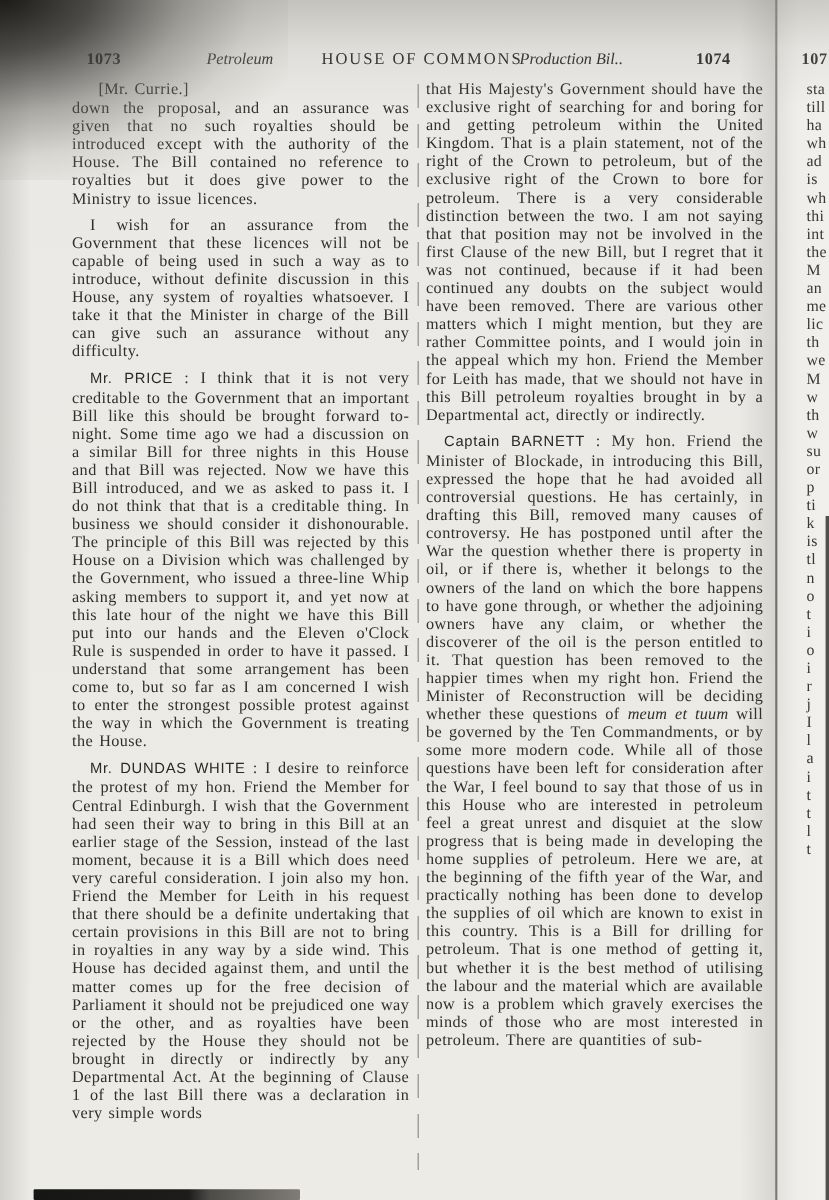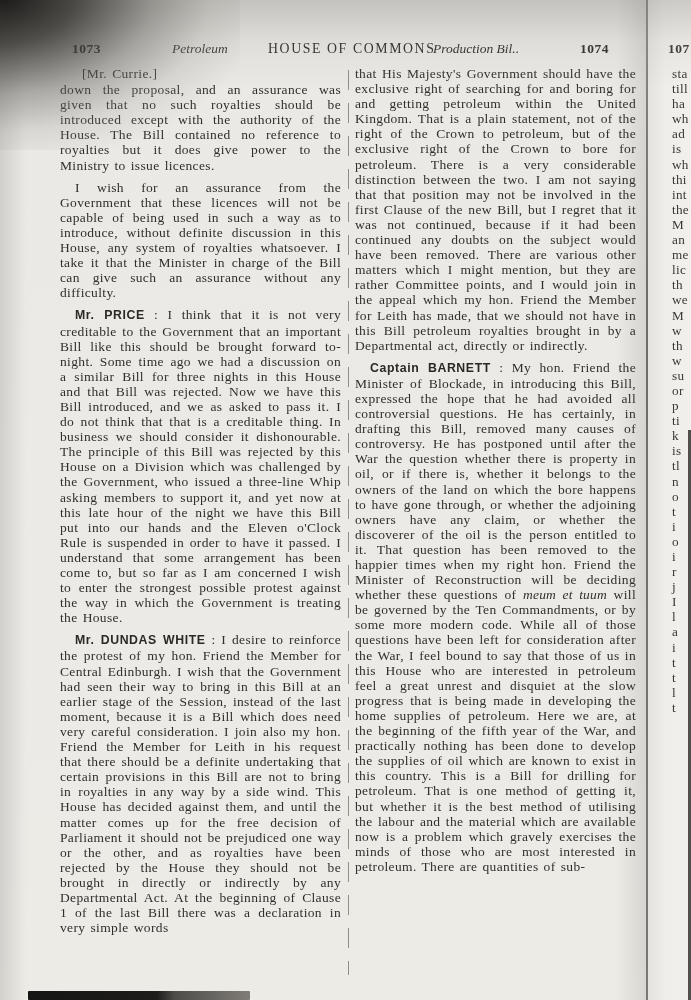--- a/index.html
+++ b/index.html
@@ -74,21 +74,21 @@
   .divider{
     width:1px;height:905px;margin-top:4px;
     background:repeating-linear-gradient(180deg,#8f8d88 0px,#8f8d88 20px,transparent 20px,transparent 33px);
   }
   .continuation-note{margin:0 0 1px 22px;text-align:left;}
   .para{margin:0 0 7px 0;}
   .para.indent{text-indent:15px;}
   .para:last-child{margin-bottom:0;}
   .speaker{
     font-family:"Liberation Sans", sans-serif;
-    font-weight:700;font-size:12.3px;letter-spacing:.6px;color:#2a2926;
+    font-weight:400;font-size:12.3px;letter-spacing:.6px;color:#2a2926;
   }
   .para i{letter-spacing:.2px;}
   
   .sliver{position:absolute;top:0;left:648px;right:0;bottom:0;color:#3a3834;}
   .sliver .pgnum{position:absolute;top:41px;left:20px;font-weight:bold;font-size:13.5px;letter-spacing:.5px;}
   .sliver .frags{position:absolute;top:66px;left:24px;font-size:13.2px;line-height:15.1px;
     letter-spacing:.3px;white-space:pre;}
 </style>
 </head>
 <body>

